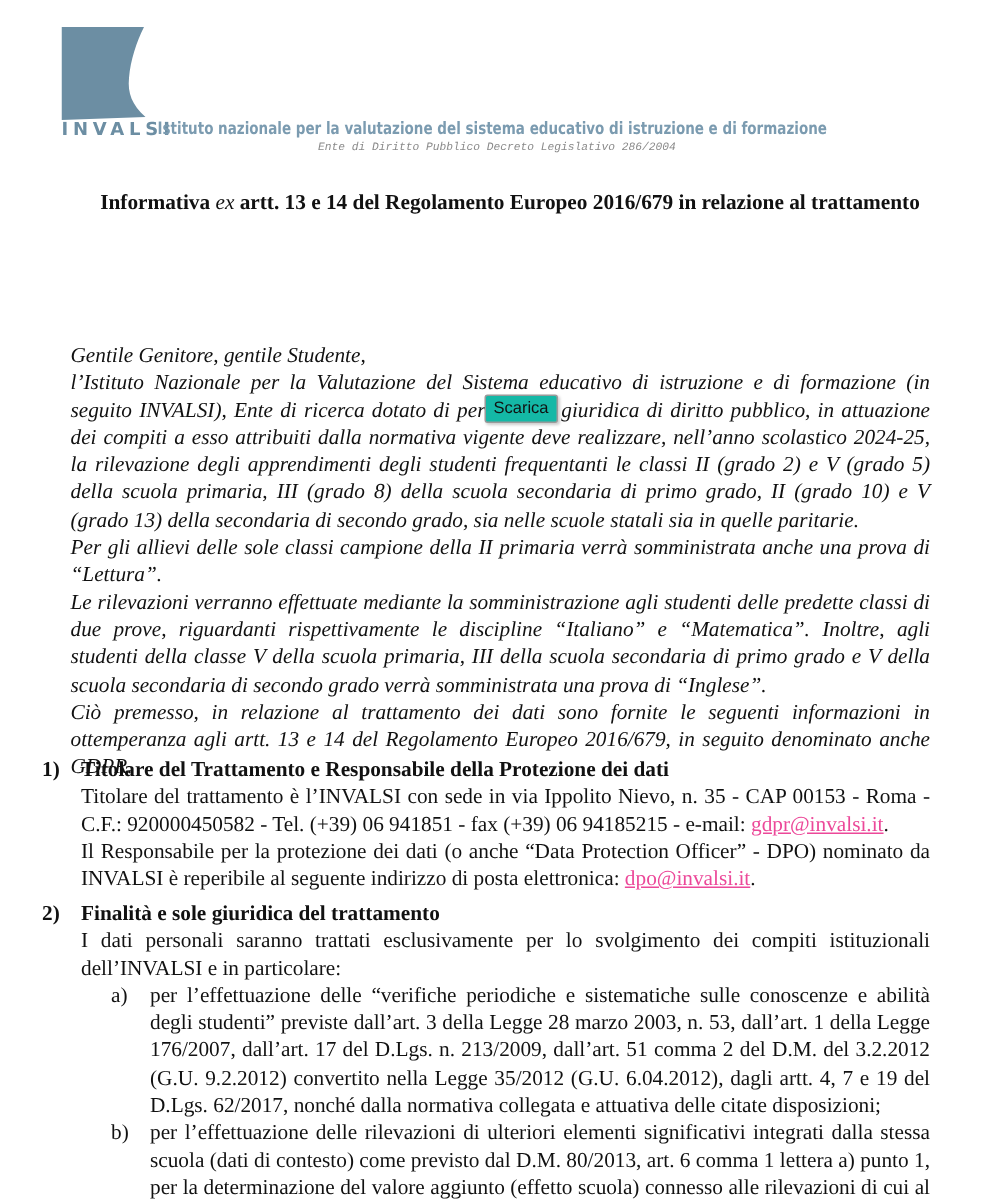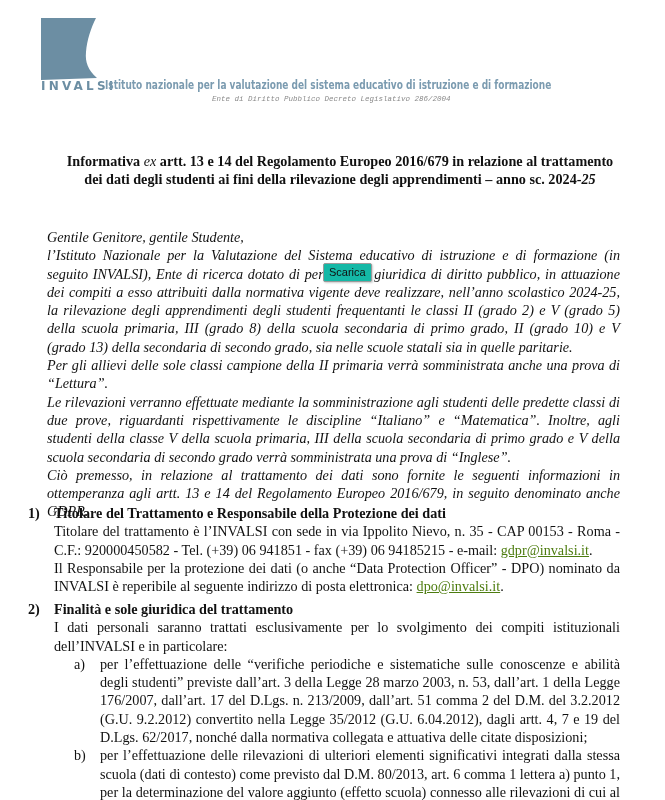--- a/index.html
+++ b/index.html
@@ -57,21 +57,21 @@
       top: 95px;
       font-family: Liberation Mono, monospace;
       font-style: italic;
       font-size: 7.5px;
       color: #8a8a8a;
       white-space: nowrap;
     }
     .title-block {
       position: absolute;
       left: 40px;
-      top: 153px;
+      top: 127px;
       width: 600px;
       text-align: center;
       font-weight: bold;
       font-size: 14.2px;
       line-height: 17.6px;
     }
     .title-block em { font-style: italic; font-weight: normal; }
     .title-block em.b { font-weight: bold; }
     .body-text {
       position: absolute;
@@ -99,21 +99,21 @@
     .section .sec-title {
       margin-left: 26px;
       font-weight: bold;
     }
     .section .sec-body {
       margin-left: 26px;
       text-align: justify;
     }
     .section .sec-body p { margin: 0; }
     .link {
-      color: #4d7c0f;
+      color: #ec4899;
       text-decoration: underline;
     }
     .list {
       margin: 0 0 0 26px;
       padding: 0;
       list-style: none;
     }
     .list li {
       position: relative;
       padding-left: 26px;
@@ -148,21 +148,20 @@
   <svg class="logo-mark" viewBox="0 0 58 62" xmlns="http://www.w3.org/2000/svg">
     <path d="M0,0 L55,0 C50,10 46,22 45,34 C44,44 47,52 56,60 L0,62 Z" fill="#6c8ea3"></path>
   </svg>
   <div class="logo-text">INVALSI</div>
   <div class="org-name">Istituto nazionale per la valutazione del sistema educativo di istruzione e di formazione</div>
   <div class="org-sub">Ente di Diritto Pubblico Decreto Legislativo 286/2004</div>
 </div>
 
 <div class="title-block">
   <div><span>Informativa </span><em>ex</em><span> artt. 13 e 14 del Regolamento Europeo 2016/679 in relazione al trattamento</span></div>
-  <div><span>dei dati degli studenti ai fini della rilevazione degli apprendimenti – anno sc. 2024-</span><em class="b">25</em></div>
 </div>
 
 <div class="body-text">
   <p>Gentile Genitore, gentile Studente,</p>
   <p>l’Istituto Nazionale per la Valutazione del Sistema educativo di istruzione e di formazione (in seguito INVALSI), Ente di ricerca dotato di personalità giuridica di diritto pubblico, in attuazione dei compiti a esso attribuiti dalla normativa vigente deve realizzare, nell’anno scolastico 2024-25, la rilevazione degli apprendimenti degli studenti frequentanti le classi II (grado 2) e V (grado 5) della scuola primaria, III (grado 8) della scuola secondaria di primo grado, II (grado 10) e V (grado 13) della secondaria di secondo grado, sia nelle scuole statali sia in quelle paritarie.</p>
   <p>Per gli allievi delle sole classi campione della II primaria verrà somministrata anche una prova di “Lettura”.</p>
   <p>Le rilevazioni verranno effettuate mediante la somministrazione agli studenti delle predette classi di due prove, riguardanti rispettivamente le discipline “Italiano” e “Matematica”. Inoltre, agli studenti della classe V della scuola primaria, III della scuola secondaria di primo grado e V della scuola secondaria di secondo grado verrà somministrata una prova di “Inglese”.</p>
   <p>Ciò premesso, in relazione al trattamento dei dati sono fornite le seguenti informazioni in ottemperanza agli artt. 13 e 14 del Regolamento Europeo 2016/679, in seguito denominato anche GDPR.</p>
 </div>
 

